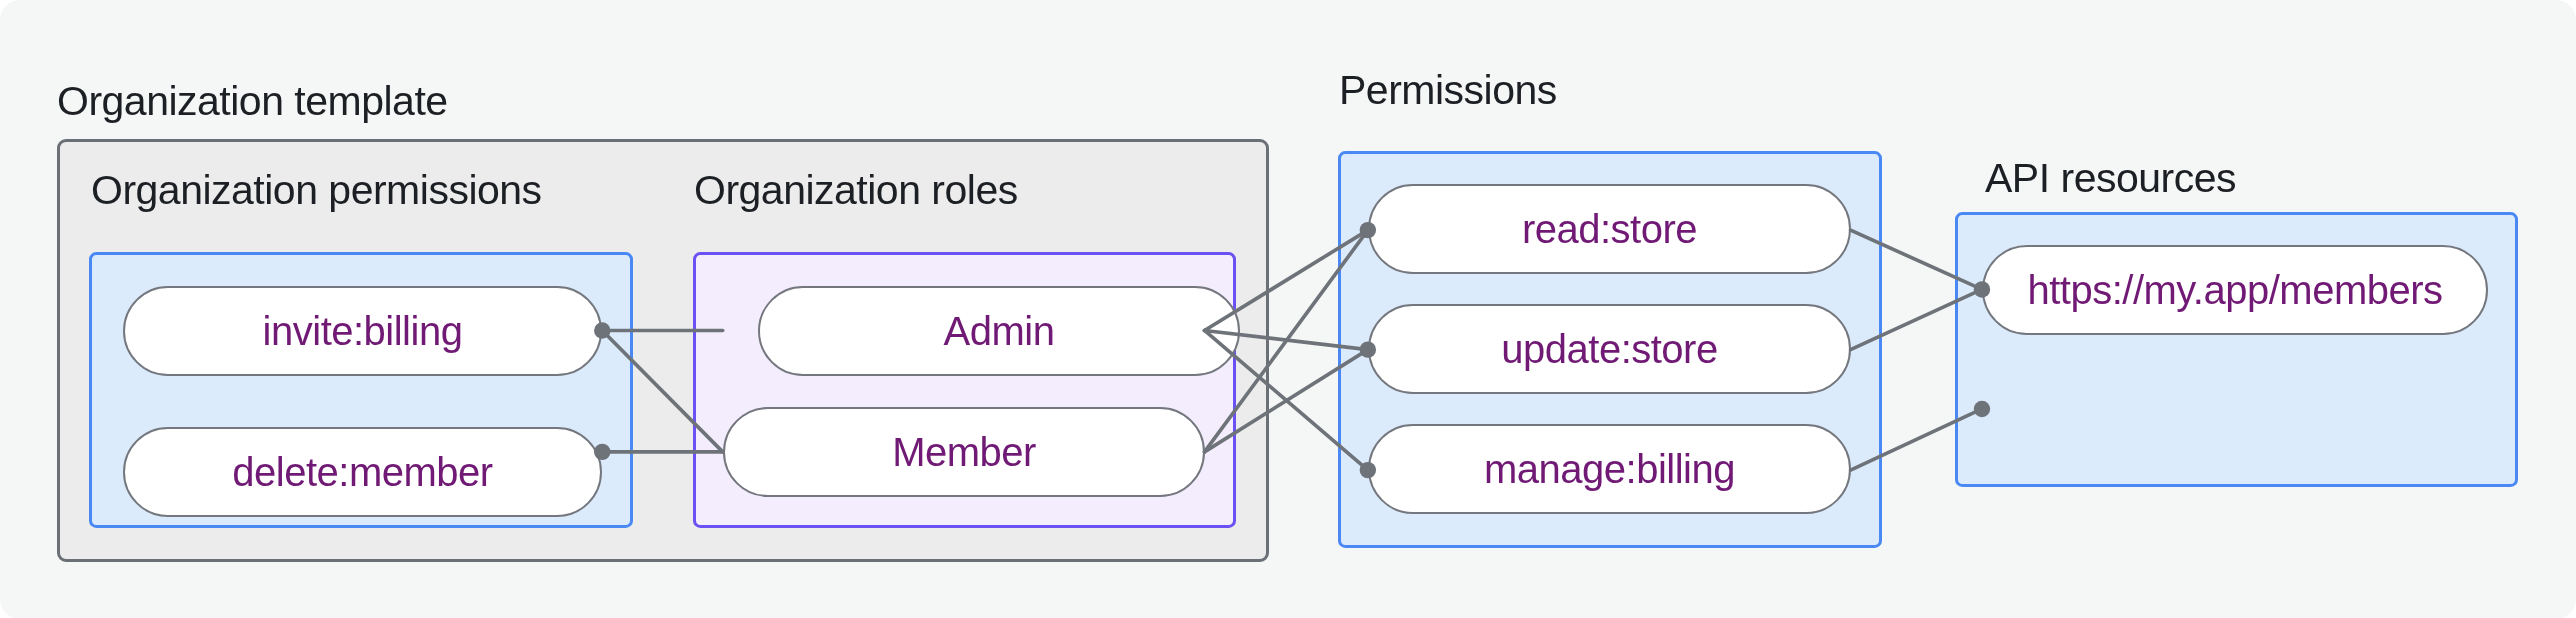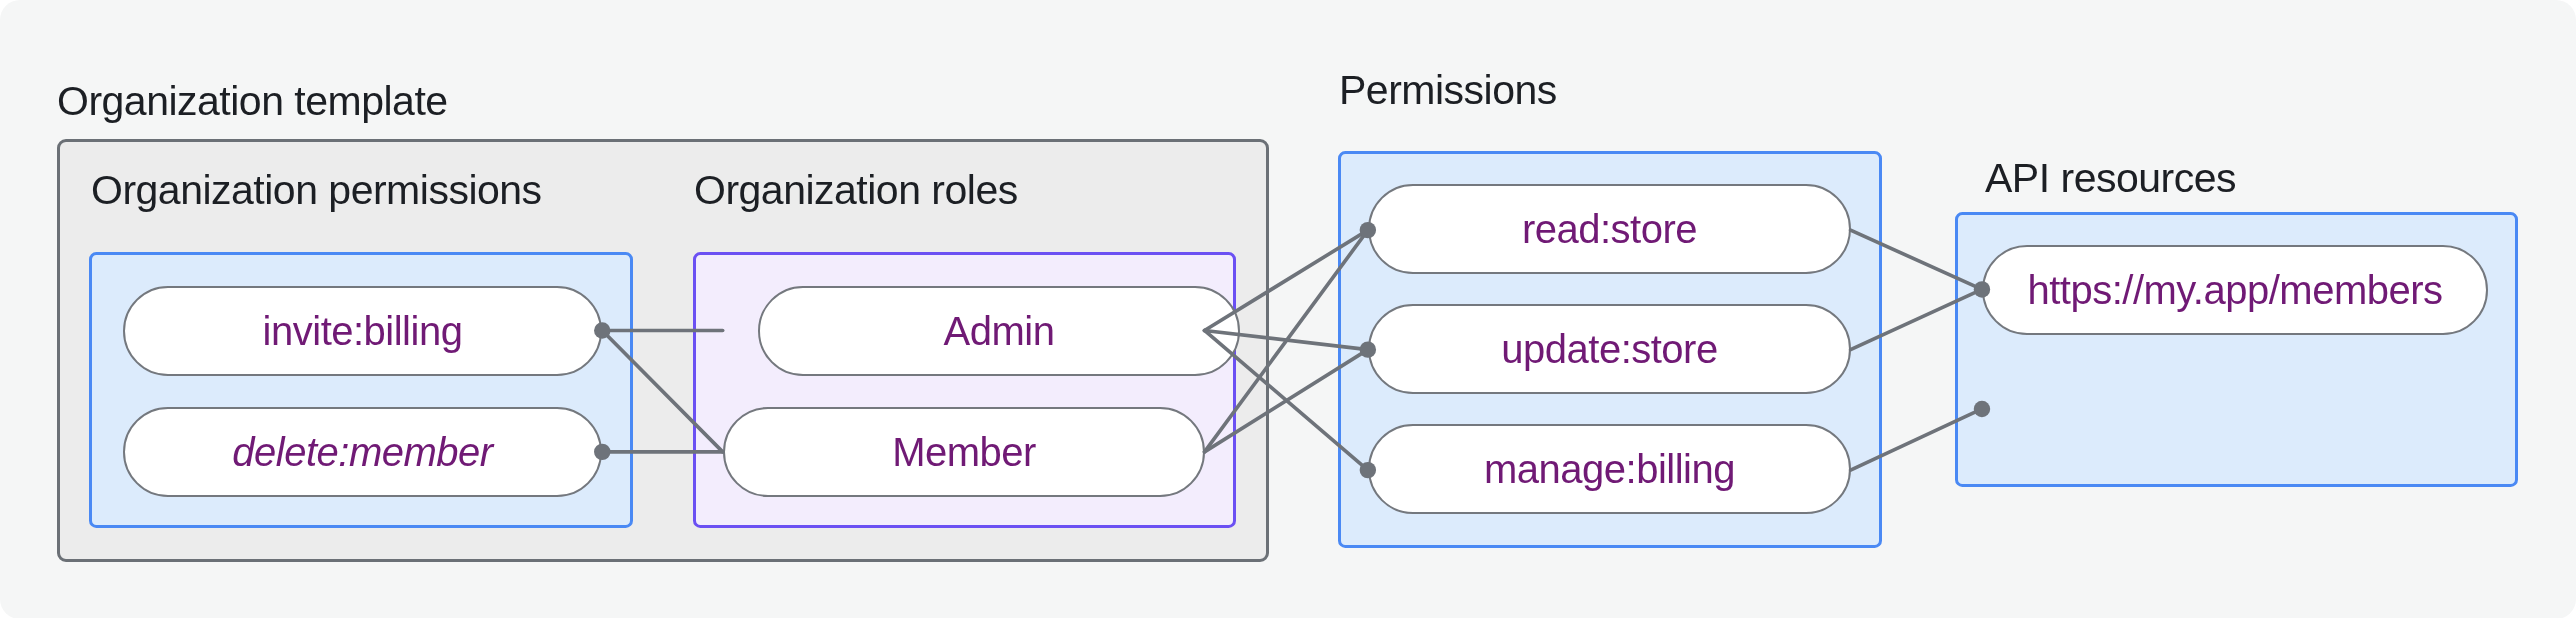--- a/index.html
+++ b/index.html
@@ -86,21 +86,21 @@
   <div class="box blue" style="left:1338px; top:151px; width:544px; height:397px;"></div>
   <div class="box blue" style="left:1955px; top:212px; width:563px; height:275px;"></div>
 
   <div class="lbl" style="left:57px; top:81px;">Organization template</div>
   <div class="lbl" style="left:694px; top:170px;">Organization roles</div>
   <div class="lbl" style="left:91px; top:170px;">Organization permissions</div>
   <div class="lbl" style="left:1339px; top:70px;">Permissions</div>
   <div class="lbl" style="left:1953px; top:158px;margin-left:32px;">API resources</div>
 
   <div class="pill" style="left:123px; top:286px; width:479px;">invite:billing</div>
-  <div class="pill" style="left:123px; top:407px; width:479px;font-style:italic;">delete:member</div>
+  <div class="pill" style="left:123px; top:427px; width:479px;">delete:member</div>
 
   <div class="pill" style="left:758px; top:286px; width:482px;">Admin</div>
   <div class="pill" style="left:723px; top:407px; width:482px;">Member</div>
 
   <div class="pill" style="left:1368px; top:184px; width:483px;">read:store</div>
   <div class="pill" style="left:1368px; top:304px; width:483px;">update:store</div>
   <div class="pill" style="left:1368px; top:424px; width:483px;">manage:billing</div>
 
   <div class="pill" style="left:1982px; top:245px; width:506px;">https://my.app/members</div>
 

